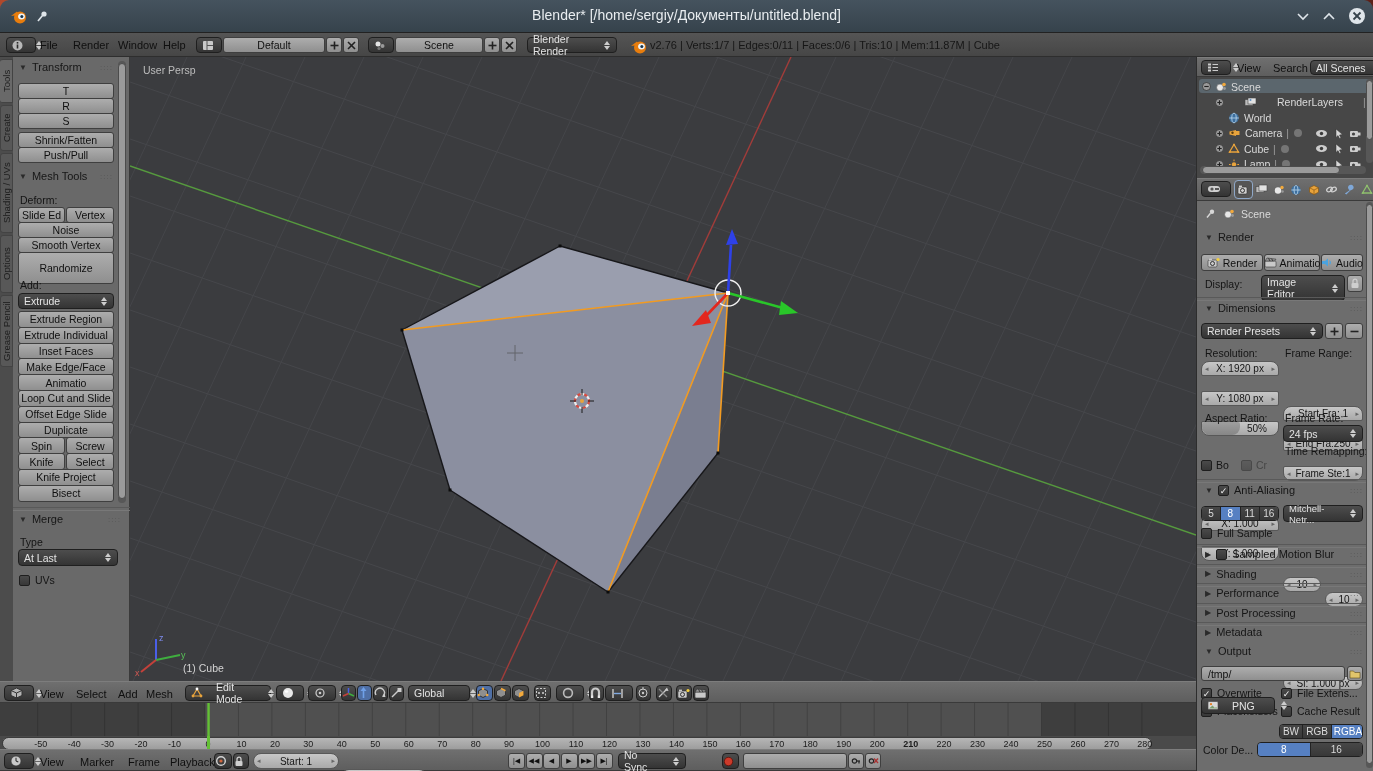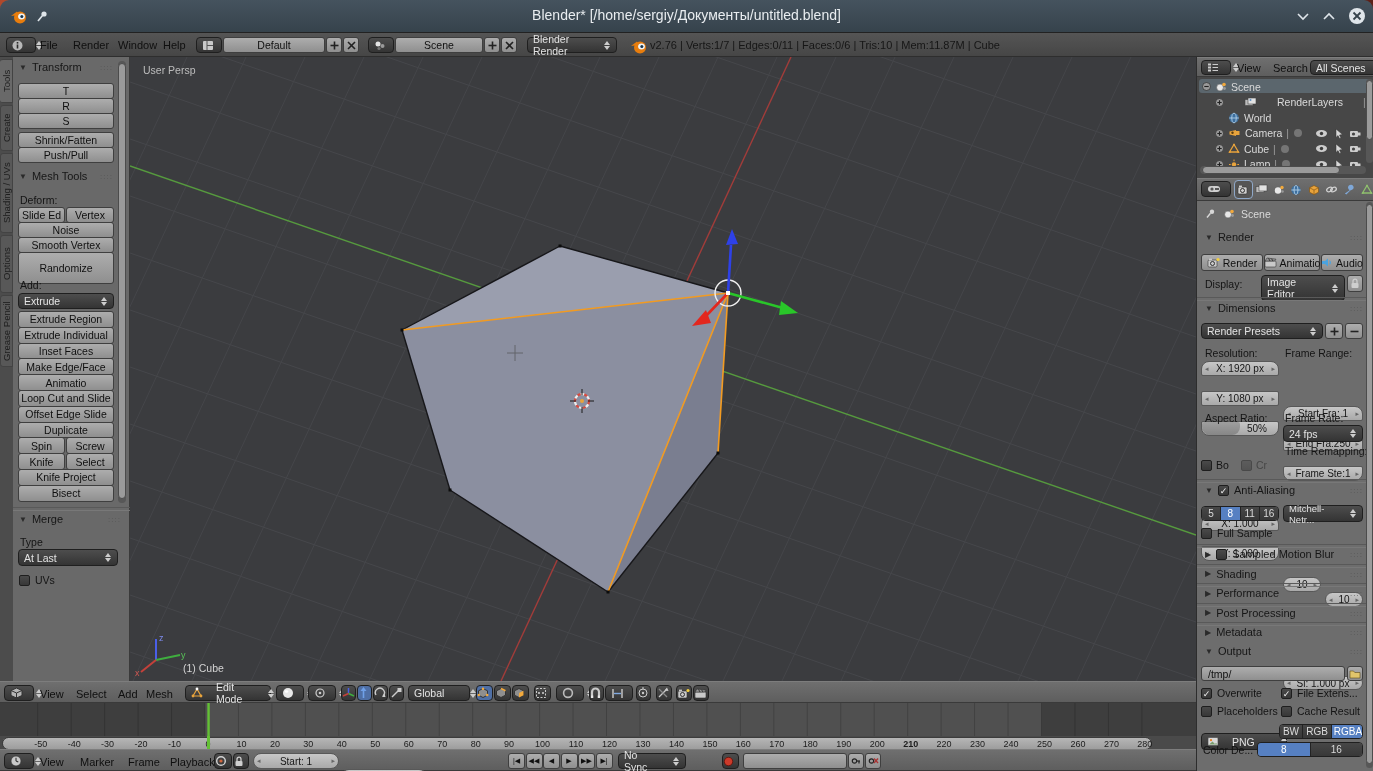--- a/index.html
+++ b/index.html
@@ -1285,21 +1285,21 @@
         </div>
         <div class="abs" style="left: 4px; top: 527px; display: flex; gap: 5px; align-items: center;">
           <span class="chk"></span>
           <span class="lblB">Placeholders</span>
         </div>
         <div class="abs" style="left: 84px; top: 527px; display: flex; gap: 5px; align-items: center;">
           <span class="chk"></span>
           <span class="lblB">Cache Result</span>
         </div>
       </div>
-    <div class="abs btnD" style="left:4px;top:555px;width:86px;height:17px">
+    <div class="abs btnD" style="left:4px;top:519px;width:74px;height:17px">
       <span class="ic">
           <svg width="12" height="11" viewBox="0 0 12 11">
             <rect x="1" y="1.5" width="10" height="8" rx="1" fill="#d8d8d8" stroke="#444" stroke-width=".6"></rect>
             <circle cx="4" cy="4.2" r="1.1" fill="#e67e22"></circle>
             <path d="M2 8.5 L5.5 5.5 L8 8 L9 7 L10.5 8.5 Z" fill="#7a9e6e"></path>
           </svg>
         </span>
       <span>PNG</span>
         <span class="sp"></span>
         <span class="ud"></span>

